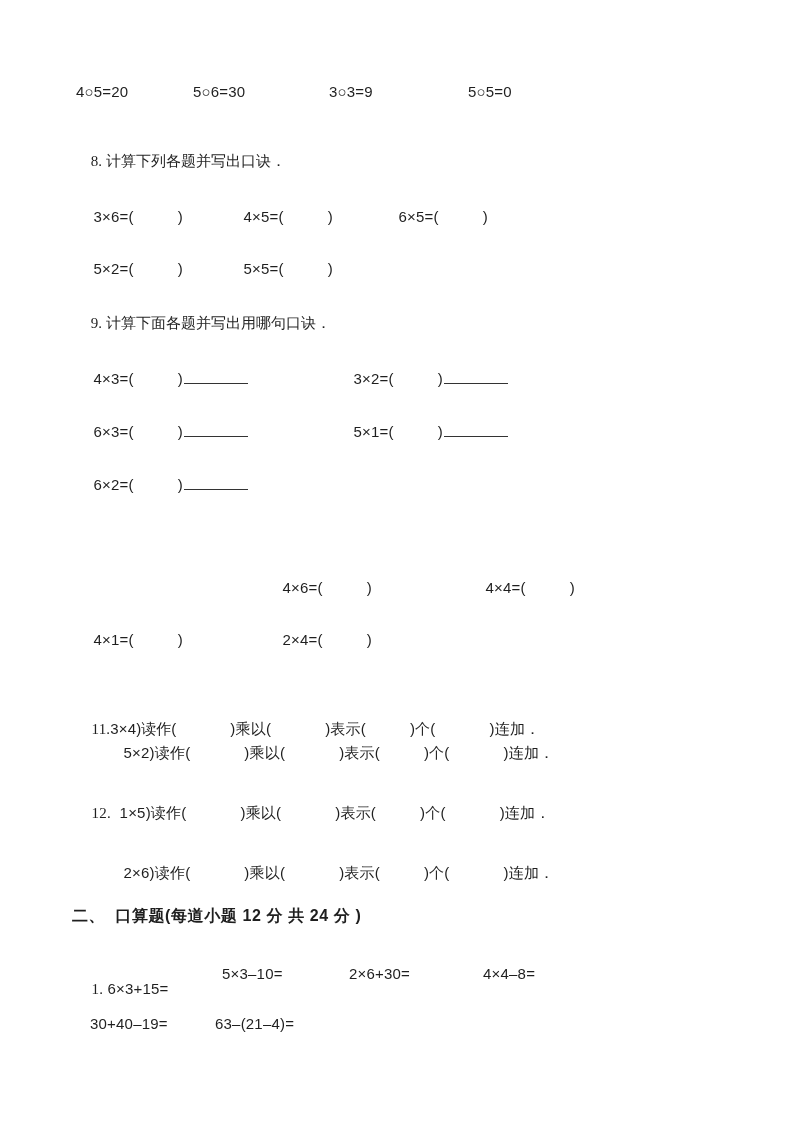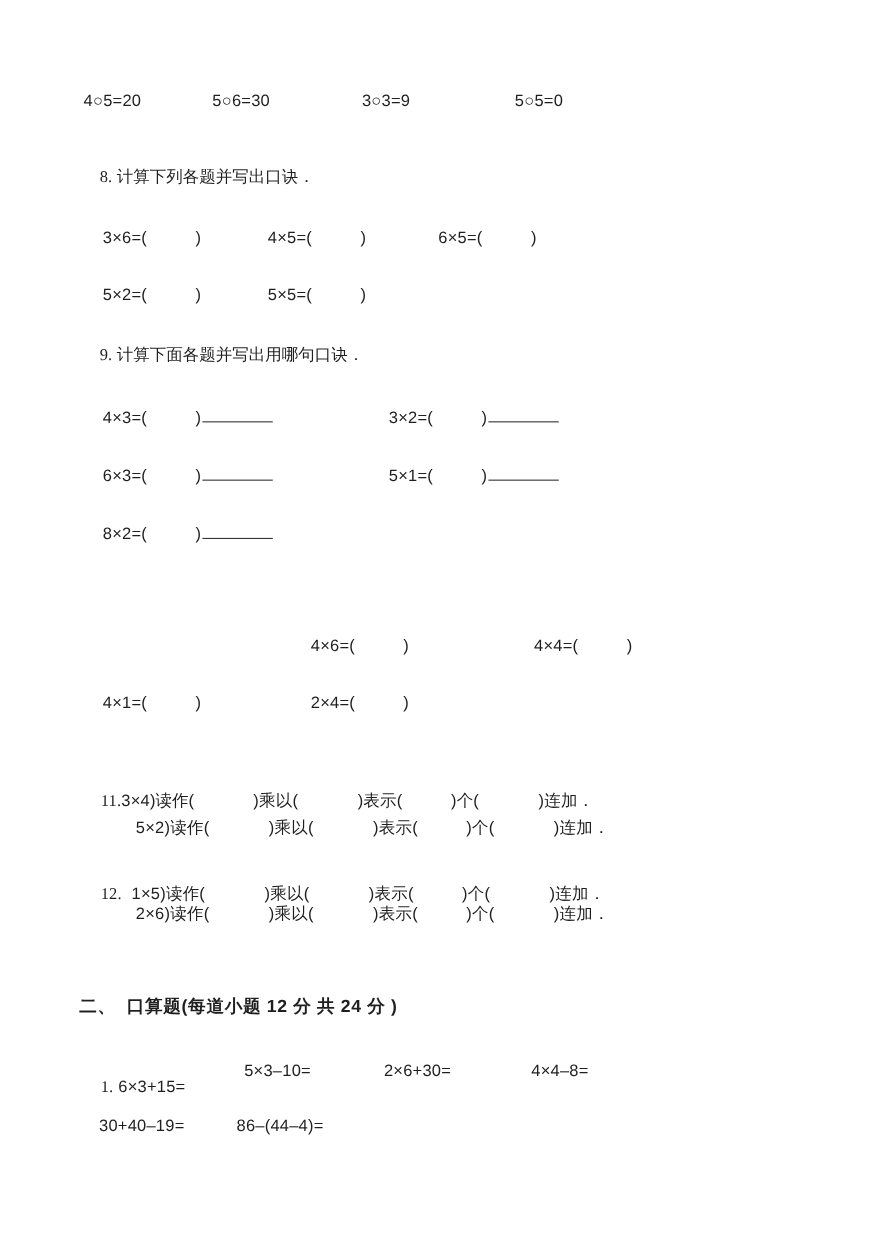--- a/index.html
+++ b/index.html
@@ -104,21 +104,21 @@
   </div>
 
   <div class="line expr" style="left:76px; top:409px;">
     <span>6×3=(</span><span class="gap-s"></span>)<span class="blank-rule"></span>
   </div>
   <div class="line expr" style="left:336px; top:409px;">
     <span>5×1=(</span><span class="gap-s"></span>)<span class="blank-rule"></span>
   </div>
 
   <div class="line expr" style="left:76px; top:462px;">
-    <span>8×2=(</span><span class="gap-s"></span>)<span class="blank-rule"></span>
+    <span>6×2=(</span><span class="gap-s"></span>)<span class="blank-rule"></span>
   </div>
 
 
   <div class="line expr" style="left:265px; top:565px;">
     <span>4×6=(</span><span class="gap-s"></span>)
   </div>
   <div class="line expr" style="left:468px; top:565px;">
     <span>4×4=(</span><span class="gap-s"></span>)
   </div>
 
@@ -134,29 +134,29 @@
   </div>
 
   <div class="line expr cjk" style="left:106px; top:730px;">
     <span>5×2</span><span>)读作(</span><span class="gap-m"></span><span>)乘以(</span><span class="gap-m"></span><span>)表示(</span><span class="gap-s"></span><span>)个(</span><span class="gap-m"></span><span>)连加．</span>
   </div>
 
   <div class="line expr cjk" style="left:74px; top:790px;">
     <span class="serif">12.</span><span>  </span><span>1×5</span><span>)读作(</span><span class="gap-m"></span><span>)乘以(</span><span class="gap-m"></span><span>)表示(</span><span class="gap-s"></span><span>)个(</span><span class="gap-m"></span><span>)连加．</span>
   </div>
 
-  <div class="line expr cjk" style="left:106px; top:808px;">
+  <div class="line expr cjk" style="left:106px; top:850px;">
     <span>2×6</span><span>)读作(</span><span class="gap-m"></span><span>)乘以(</span><span class="gap-m"></span><span>)表示(</span><span class="gap-s"></span><span>)个(</span><span class="gap-m"></span><span>)连加．</span>
   </div>
 
   <div class="line section-heading" style="left:72px; top:908px;">二、  口算题(每道小题 12 分 共 24 分 )</div>
 
   <div class="line expr" style="left:74px; top:966px;">
     <span class="serif">1.</span><span> </span><span>6×3+15=</span>
   </div>
   <div class="line expr" style="left:222px; top:966px;">5×3–10=</div>
   <div class="line expr" style="left:349px; top:966px;">2×6+30=</div>
   <div class="line expr" style="left:483px; top:966px;">4×4–8=</div>
 
   <div class="line expr" style="left:90px; top:1016px;">30+40–19=</div>
-  <div class="line expr" style="left:215px; top:1016px;">86–(44–4)=</div>
+  <div class="line expr" style="left:215px; top:1016px;">63–(21–4)=</div>
 
 </div>
 
 </body></html>

